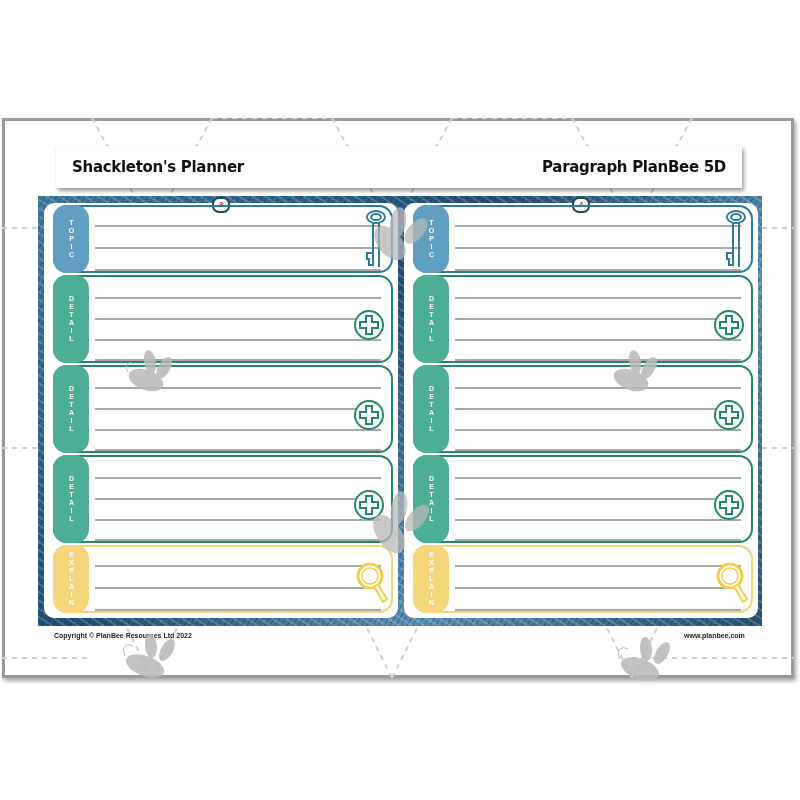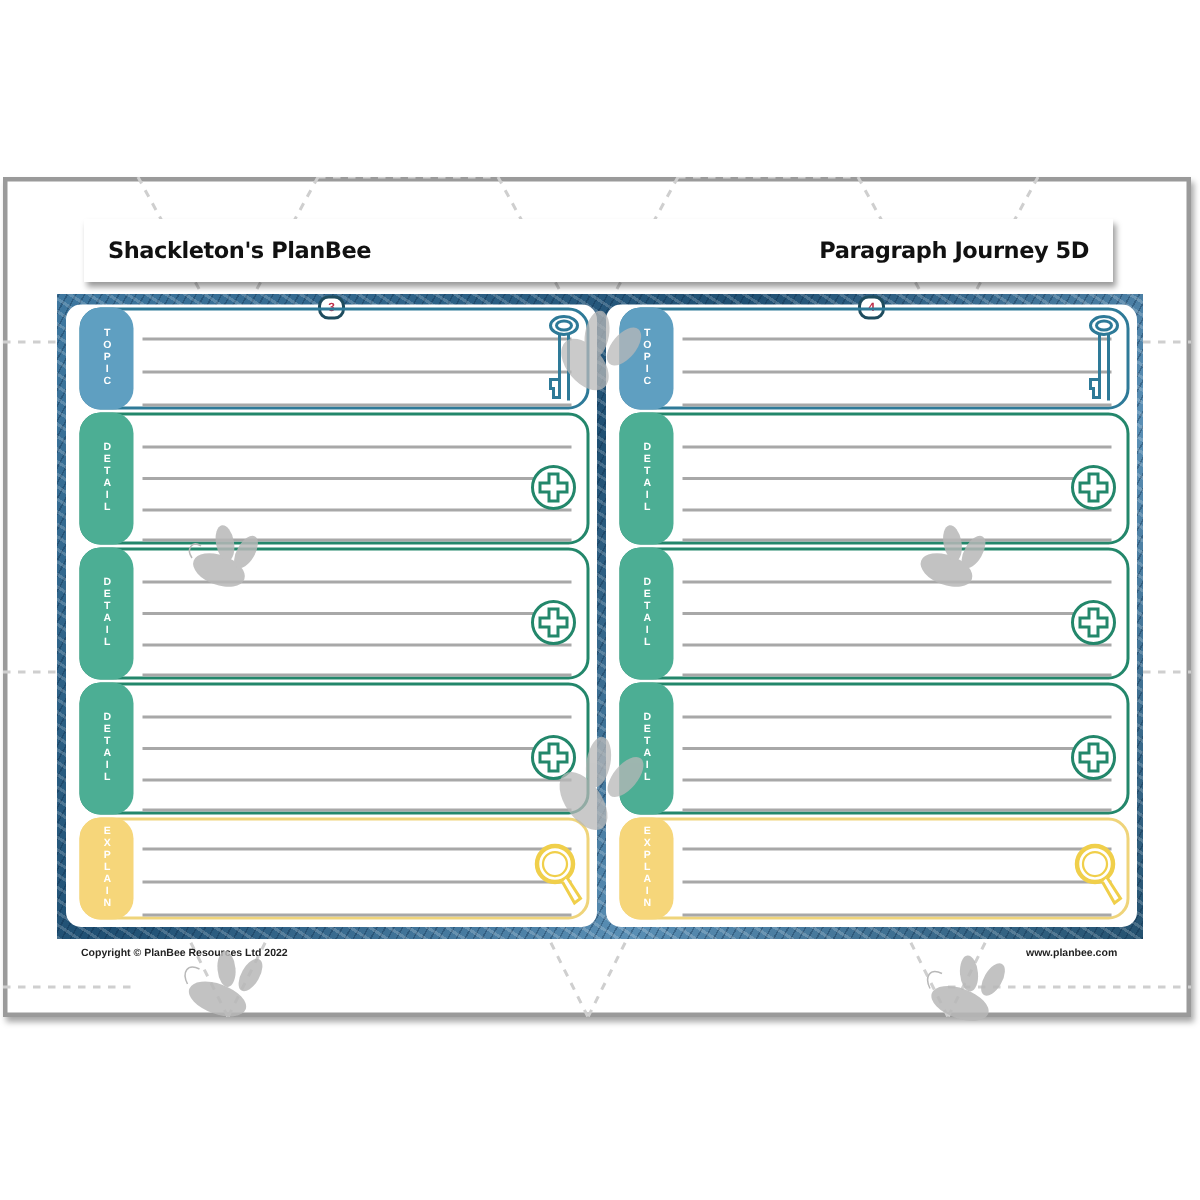--- a/index.html
+++ b/index.html
@@ -45,22 +45,22 @@
       <path d="M570 0 L630 110 L570 220 L630 330 L570 440 L630 560"></path>
       <path d="M690 0 L630 110 L690 220 L630 330 L690 440 L630 560"></path>
       <path d="M0 110 L90 110 M150 110 L210 110 M390 110 L450 110 M630 110 L690 110 M690 110 L792 110"></path>
       <path d="M0 330 L90 330 M150 330 L210 330 M390 330 L450 330 M630 330 L792 330"></path>
       <path d="M0 540 L90 540 M630 540 L792 540"></path>
     </g>
   </svg>
 </div>
 
 <div class="title-bar">
-  <span>Shackleton's PlanBee</span>
-  <span>Paragraph Journey 5D</span>
+  <span>Shackleton's Planner</span>
+  <span>Paragraph PlanBee 5D</span>
 </div>
 
 <div class="ice"></div>
 
 <div class="page left">
   <div class="pagenum">3</div>
 
   <div class="box" style="top:2px;height:68px;border-color:#2e7a98;">
     <div class="tab" style="background:#5f9fc1;">
         <span>TOPIC</span>

